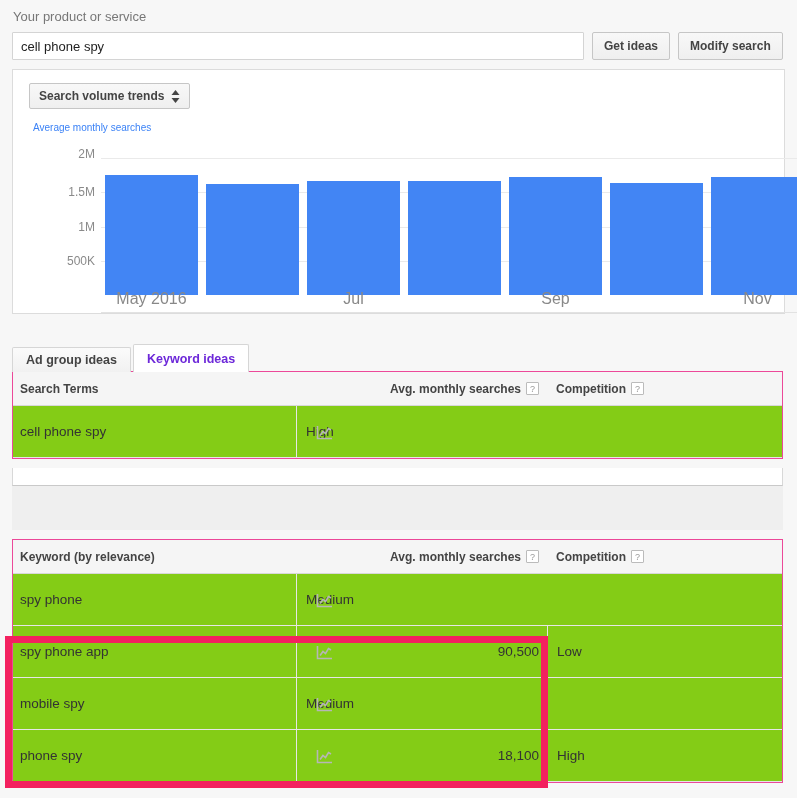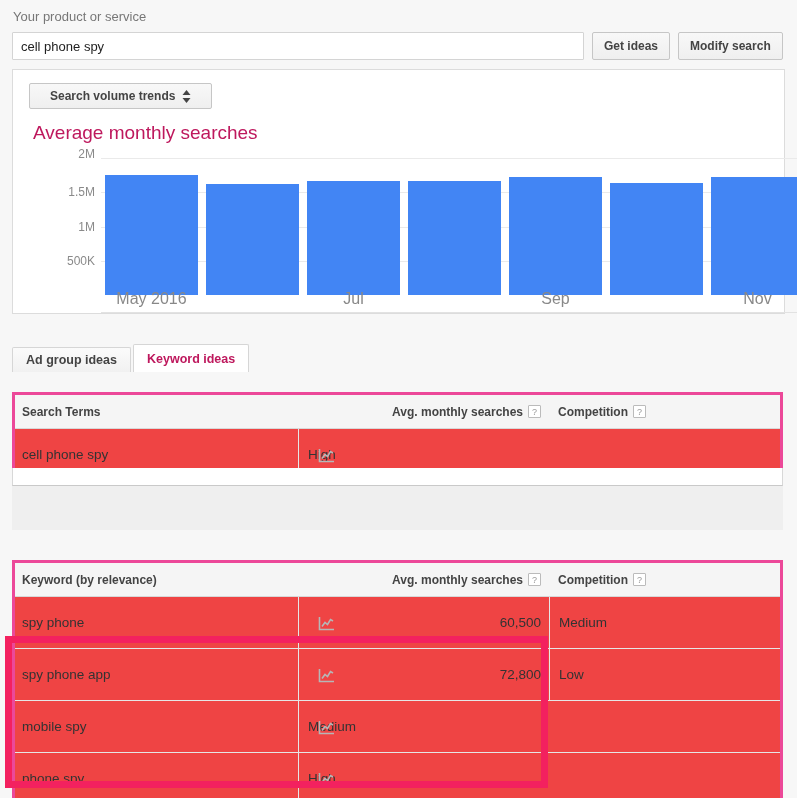--- a/index.html
+++ b/index.html
@@ -39,31 +39,31 @@
   
   #chart-panel {
     margin: 9px 12px 0 12px;
     background: #fff;
     border: 1px solid #dcdcdc;
     height: 245px;
     position: relative;
   }
   #trends-select {
     position: absolute; left: 16px; top: 13px;
-    height: 26px; padding: 0 20px;
+    height: 26px; padding: 0 9px;
     display: inline-flex; align-items: center; gap: 7px;
     background: linear-gradient(#f8f8f8, #efefef);
     border: 1px solid #c6c6c6; border-radius: 2px;
     font-size: 12px; font-weight: bold; color: #444;
     cursor: pointer;
   }
   .updown { display:inline-block; line-height:0; }
   #chart-title {
     position: absolute; left: 20px; top: 52px;
-    color: #be185d; font-size: 19px;
+    color: #3b82f6; font-size: 10px;
   }
   #plot {
     position: absolute; left: 0; top: 75px;
     width: 795px; height: 168px;
   }
   .gridline { position:absolute; height:1px; background:#eaeaea; left:88px; right:0; }
   .ytick {
     position:absolute; right: 713px; width: 60px;
     text-align: right; color:#8a8a8a; font-size:12px;
     transform: translateY(-50%);
@@ -84,28 +84,28 @@
     height: 25px; padding: 0 13px;
     display: flex; align-items: center;
     font-size: 12.5px; color: #444;
     border: 1px solid #d6d6d6; border-bottom: none;
     background: linear-gradient(#fbfbfb,#f1f1f1);
     border-radius: 2px 2px 0 0; cursor: pointer;
     margin-right: 2px;
     font-weight: bold;
   }
   .tab.active {
-    background: #fff; color: #be185d; font-weight: bold;
+    background: #fff; color: #6d28d9; font-weight: bold;
     height: 28px; border-color: #d6d6d6;
   }
 
   
   .tbl {
     position: absolute; left: 12px; width: 771px;
-    background: #ef4444; border: 3px solid #ec4899; margin-top: 21px;
+    background: #84cc16; border: 1px solid #ec4899;
   }
   #tbl-search-terms { top: 371px; }
   #tbl-keywords { top: 539px; }
   .thead {
     display: flex; height: 34px; align-items: center;
     background: #f5f5f5; border-bottom: 1px solid #d8d8d8;
     font-size: 12px; font-weight: bold; color: #444;
   }
   .trow {
     display: flex; height: 52px; align-items: center;
@@ -255,52 +255,52 @@
     </div>
     <div class="c-comp">
       <span>Competition</span>
       <span class="help">?</span>
     </div>
   </div>
   <div id="keyword-rows">
       <div class="rowwrap">
         <div class="trow">
           <div class="c-kw">spy phone</div>
-          <div class="c-num">60,500</div>
           <div class="c-comp">Medium</div>
         </div>
         <span class="spark" style="top: 19px;"><svg width="17" height="15" viewBox="0 0 17 15">
             <path d="M1.5,1 L1.5,13.5 L16,13.5" fill="none" stroke="#b6b6b6" stroke-width="1.6"></path>
             <path d="M4,10.5 L7,6.5 L9.5,8.5 L12.5,3.5 L15,5" fill="none" stroke="#b6b6b6" stroke-width="1.6"></path>
           </svg></span>
       </div>
       <div class="rowwrap">
         <div class="trow">
           <div class="c-kw">spy phone app</div>
-          <div class="c-num">72,800</div>
+          <div class="c-num">90,500</div>
           <div class="c-comp">Low</div>
         </div>
         <span class="spark" style="top: 19px;"><svg width="17" height="15" viewBox="0 0 17 15">
             <path d="M1.5,1 L1.5,13.5 L16,13.5" fill="none" stroke="#b6b6b6" stroke-width="1.6"></path>
             <path d="M4,10.5 L7,6.5 L9.5,8.5 L12.5,3.5 L15,5" fill="none" stroke="#b6b6b6" stroke-width="1.6"></path>
           </svg></span>
       </div>
       <div class="rowwrap">
         <div class="trow">
           <div class="c-kw">mobile spy</div>
           <div class="c-comp">Medium</div>
         </div>
         <span class="spark" style="top: 19px;"><svg width="17" height="15" viewBox="0 0 17 15">
             <path d="M1.5,1 L1.5,13.5 L16,13.5" fill="none" stroke="#b6b6b6" stroke-width="1.6"></path>
             <path d="M4,10.5 L7,6.5 L9.5,8.5 L12.5,3.5 L15,5" fill="none" stroke="#b6b6b6" stroke-width="1.6"></path>
           </svg></span>
       </div>
       <div class="rowwrap">
         <div class="trow">
           <div class="c-kw">phone spy</div>
+          <div class="c-num">18,100</div>
           <div class="c-comp">High</div>
         </div>
         <span class="spark" style="top: 19px;"><svg width="17" height="15" viewBox="0 0 17 15">
             <path d="M1.5,1 L1.5,13.5 L16,13.5" fill="none" stroke="#b6b6b6" stroke-width="1.6"></path>
             <path d="M4,10.5 L7,6.5 L9.5,8.5 L12.5,3.5 L15,5" fill="none" stroke="#b6b6b6" stroke-width="1.6"></path>
           </svg></span>
       </div>
     </div>
 </div>
 

